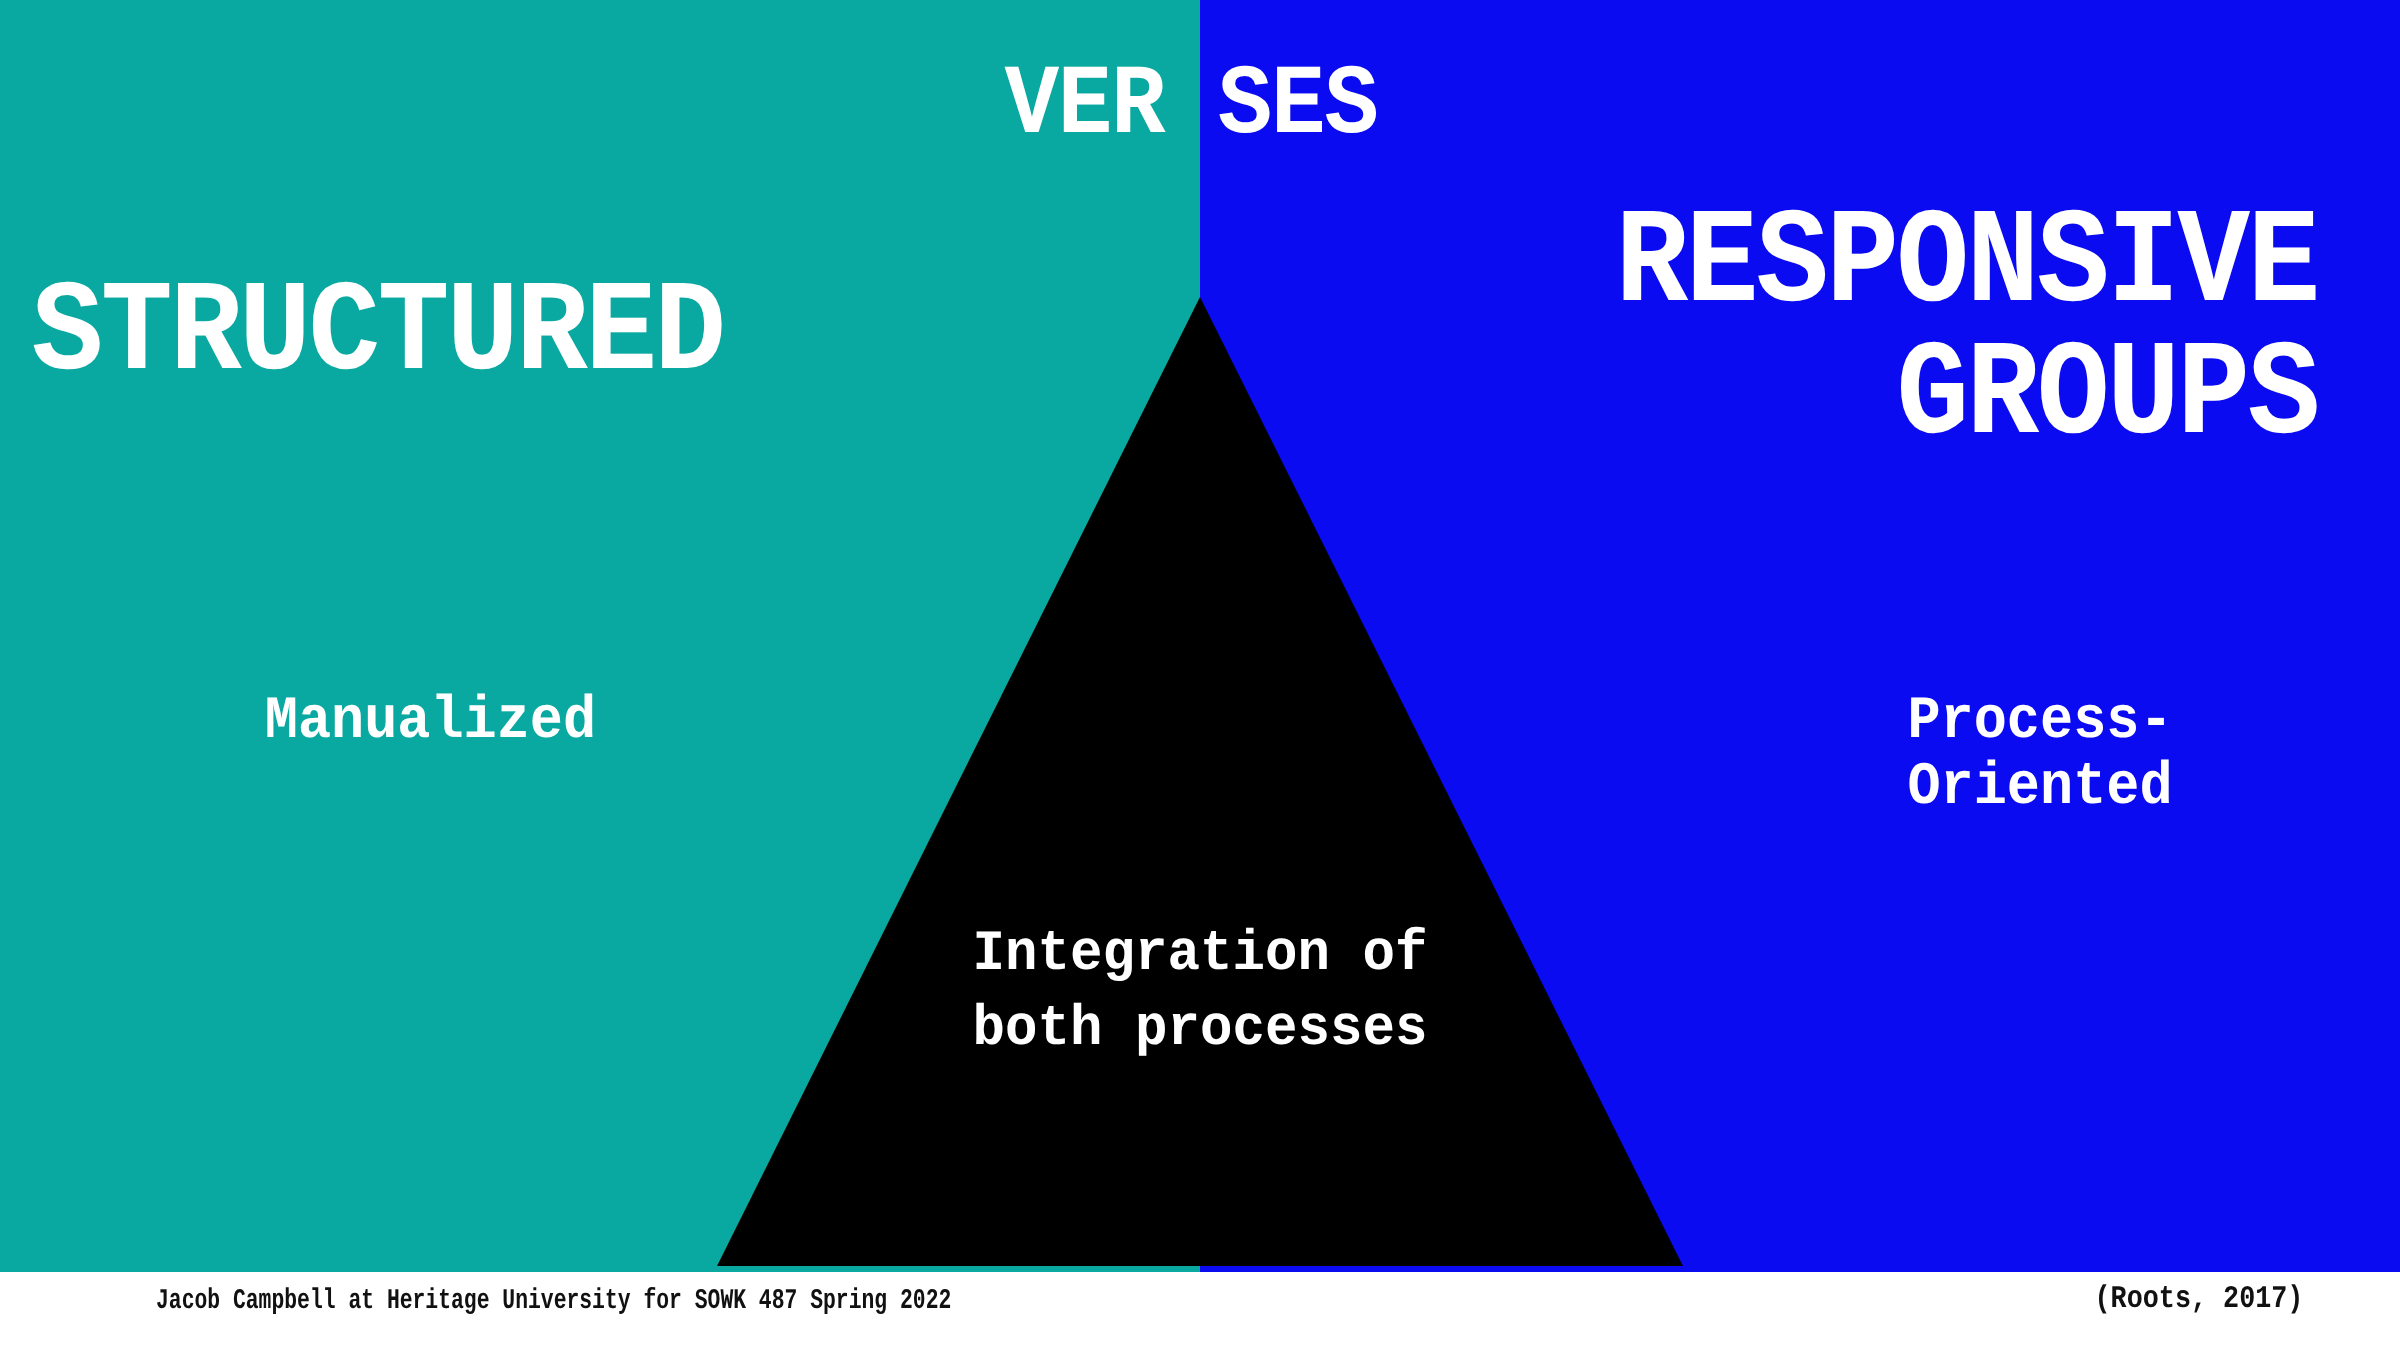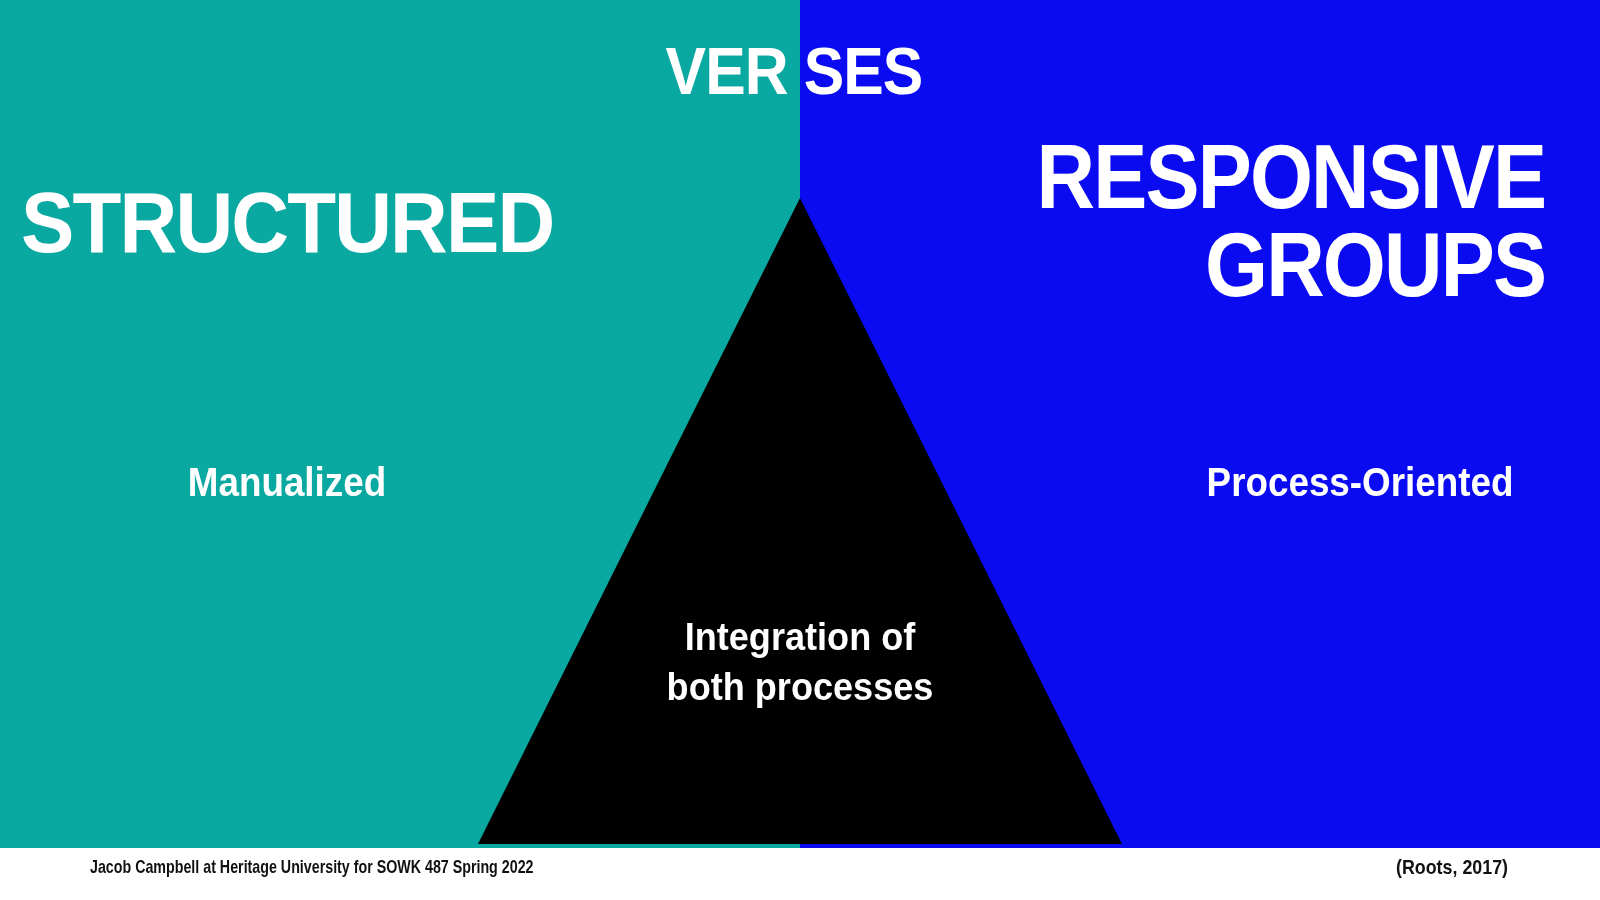--- a/index.html
+++ b/index.html
@@ -2,21 +2,21 @@
 <html><head>
 <meta charset="utf-8">
 <style>
   html, body { margin: 0; padding: 0; background: #e8e8e8; }
   .slide {
     position: relative;
     width: 1600px;
     height: 900px;
     overflow: hidden;
     background: #ffffff;
-    font-family: Liberation Sans, sans-serif;
+    font-family: Liberation Mono, monospace;
   }
   .panel {
     position: absolute;
     top: 0;
     height: 848px;
     width: 800px;
   }
   .panel-left  { left: 0;     background: #09A8A1; }
   .panel-right { left: 800px; background: #0B0BF2; }
   .triangle {
@@ -84,21 +84,21 @@
     text-align: center;
     font-size: 38px;
     line-height: 50px;
     font-weight: 700;
     transform: scaleX(0.95);
     transform-origin: center top;
     white-space: pre-line;
   }
   .footer {
     position: absolute;
-    left: 2px;
+    left: 16px;
     top: 848px;
     width: 1396px;
     height: 52px;
     background: #ffffff;
   }
   .credit {
     position: absolute;
     left: 88px;
     top: 8px;
     color: #111111;

